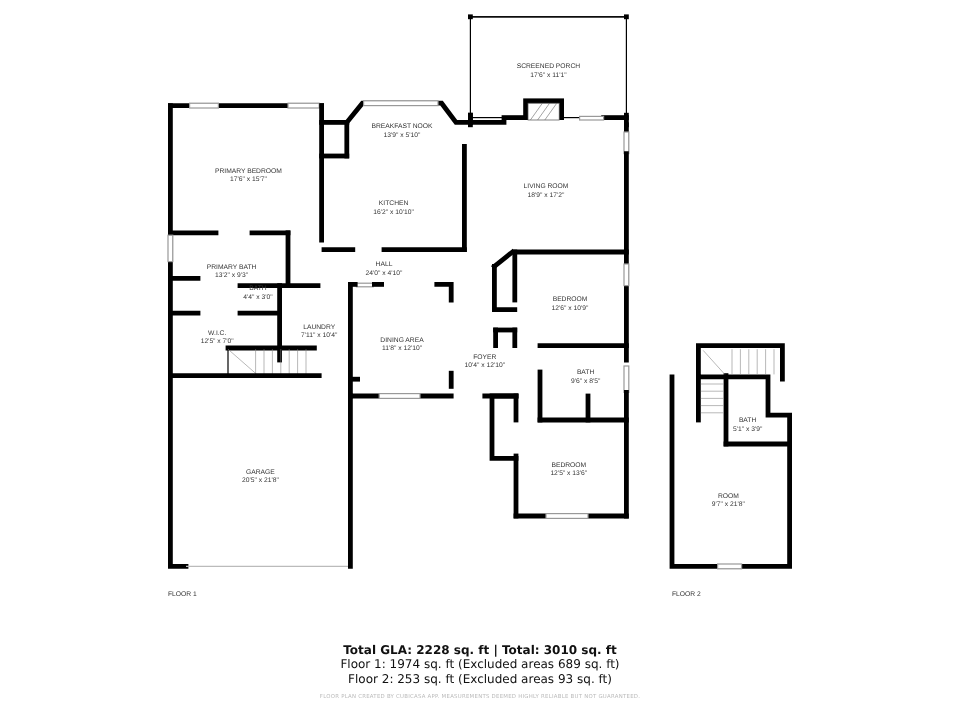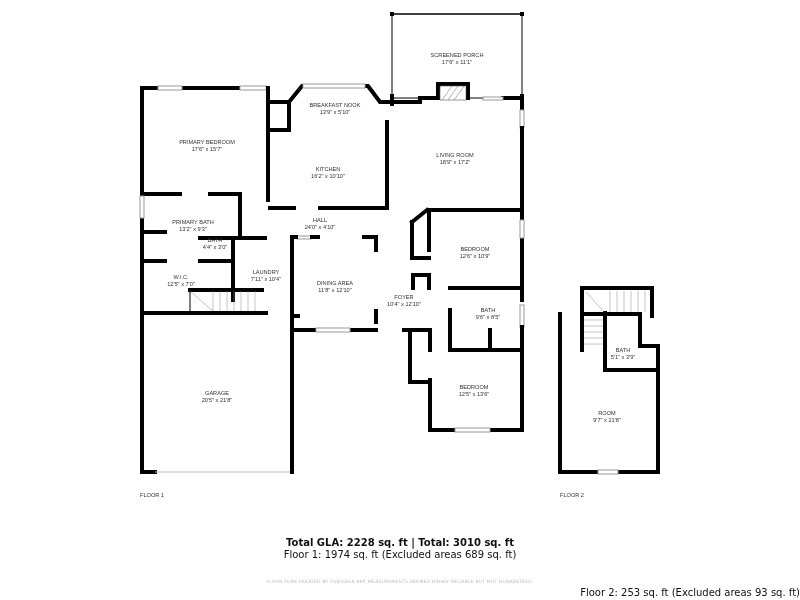--- a/index.html
+++ b/index.html
@@ -6,21 +6,21 @@
   body{width:800px;height:600px;position:relative;overflow:hidden;font-family:"DejaVu Sans",sans-serif;}
   svg{position:absolute;left:0;top:0;}
   .wall{stroke:#000;stroke-width:4;fill:none;stroke-linecap:square;}
   .thin{stroke:#000;stroke-width:1;fill:none;}
   .win{stroke:#999;stroke-width:1;fill:#fff;}
   .rlabel{font-family:"Liberation Sans",sans-serif;font-size:5.6px;fill:#333;text-anchor:middle;}
   .flabel{font-family:"Liberation Sans",sans-serif;font-size:5.6px;fill:#333;}
   .summary{position:absolute;left:0;width:800px;text-align:center;font-family:"DejaVu Sans",sans-serif;color:#111;}
   .s-total{top:537px;font-size:10px;font-weight:bold;}
   .s-f1{top:549px;font-size:10px;}
-  .s-f2{top:587px;font-size:10px;text-align:right;}
+  .s-f2{top:561px;font-size:10px;}
   .s-disc{top:579px;font-size:4.5px;color:#bbb;letter-spacing:0.2px;}
   .mls{position:absolute;left:14px;top:563px;font-family:"DejaVu Serif",serif;font-size:15px;color:#777;letter-spacing:1px;margin-top:47px;}
 </style>
 </head>
 <body>
 
 <svg width="800" height="600" viewBox="0 0 800 600">
 
   <g>
 

